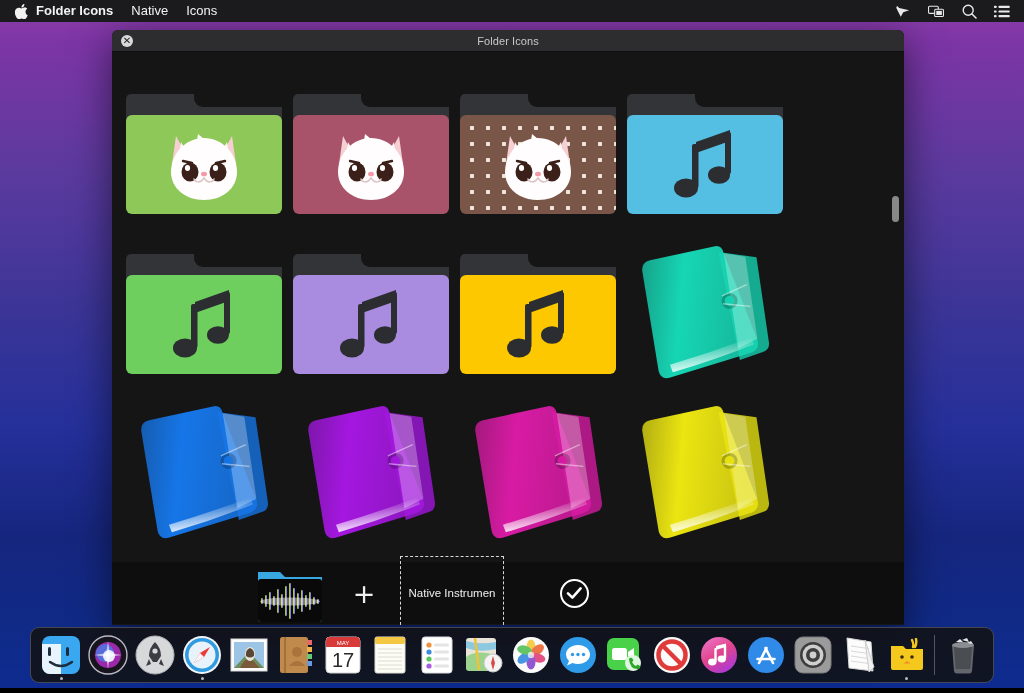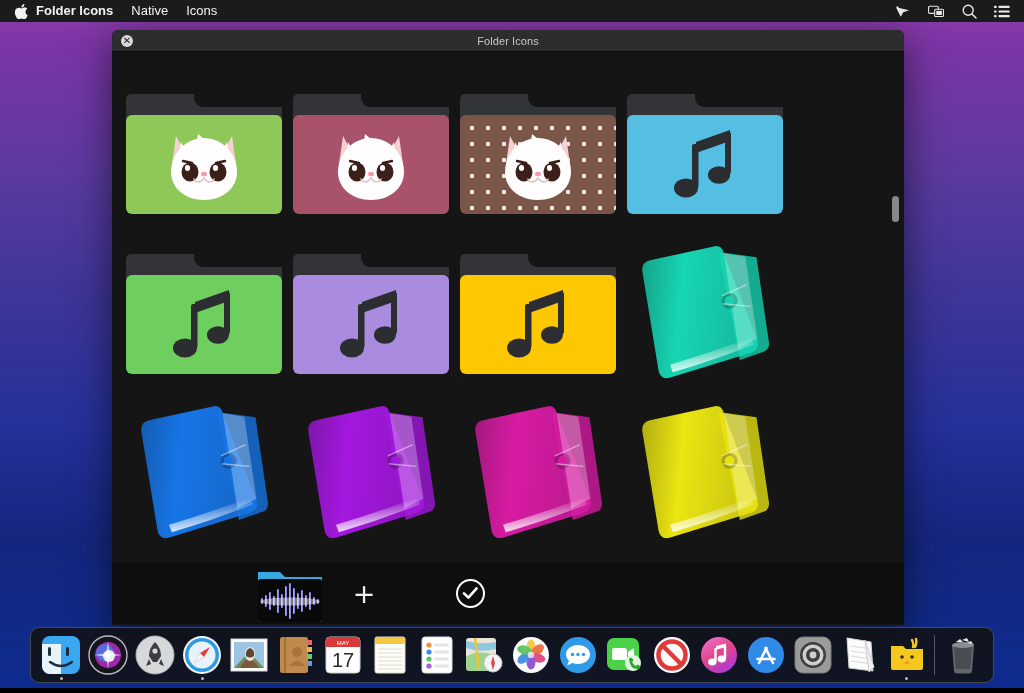--- a/index.html
+++ b/index.html
@@ -523,20 +523,23 @@
             <rect x="57" y="30" width="2" height="18" rx="1"></rect>
               <rect x="61" y="35" width="2" height="8" rx="1"></rect>
             <rect x="65" y="37" width="2" height="5" rx="1"></rect>
           </g>
           <ellipse cx="38" cy="39.5" rx="30" ry="4" fill="#ffffff" opacity=".45"></ellipse>
         </svg>
       </div>
 
       <div id="plus">+</div>
 
+      <div id="dropzone">
+        <span>Native Instrumen</span>
+      </div>
 
       <div id="applybtn">
         <svg width="17" height="14" viewBox="0 0 17 14">
             <path fill="none" stroke="#fff" stroke-width="2.6" stroke-linecap="round" stroke-linejoin="round" d="M2 7.4 L6.4 11.6 L14.6 2.4"></path>
           </svg>
       </div>
     </div>
   </div>
 
   <div id="dock">

